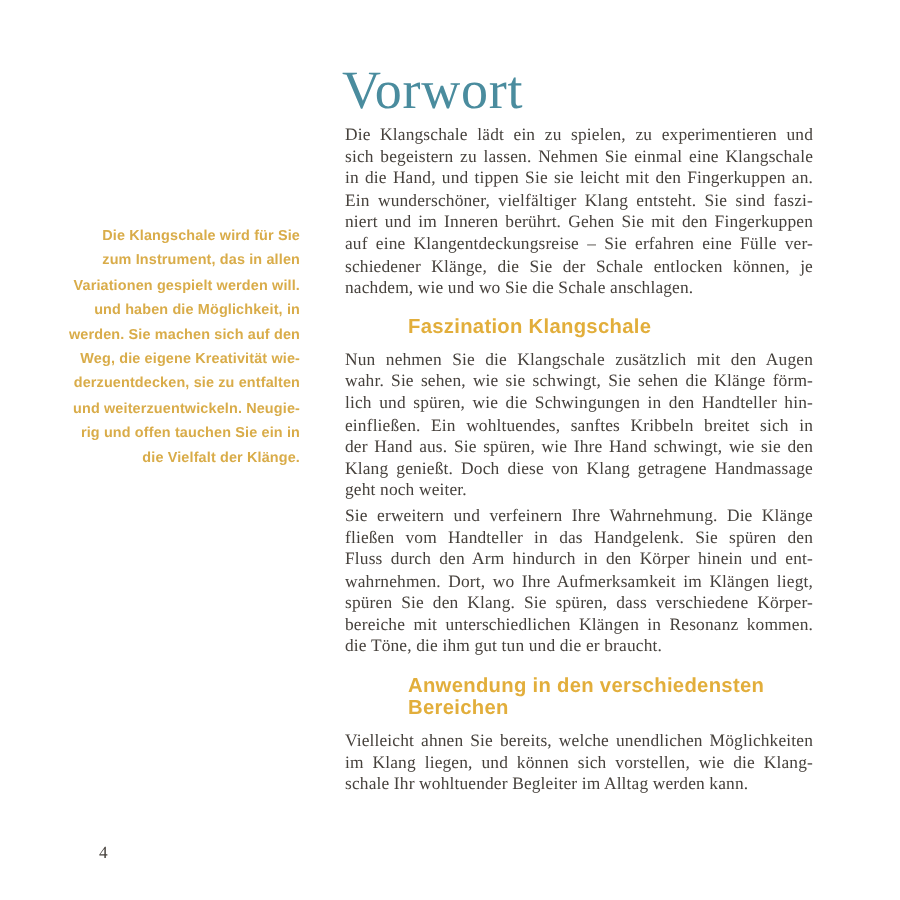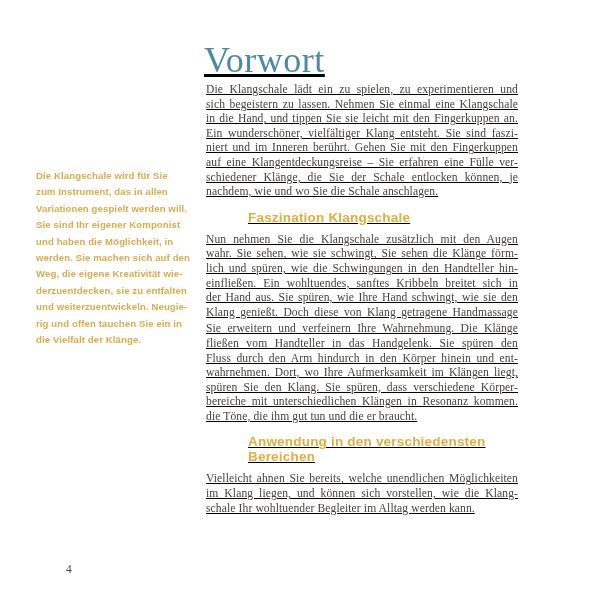--- a/index.html
+++ b/index.html
@@ -9,38 +9,38 @@
     height: 600px;
     background: var(--background, #ffffff);
     overflow: hidden;
     font-family: "Liberation Serif", serif;
   }
 
   
   .margin-note {
     position: absolute;
     left: 36px;
-    top: 168px;
+    top: 150px;
     width: 164px;
+    text-align: right;
     color: var(--margin_note, #d9ac49);
     font-family: "Liberation Sans", sans-serif;
     font-size: 9.6px;
     font-weight: bold;
     line-height: 16.4px;
     letter-spacing: 0.1px;
   }
   .mn-line { white-space: nowrap; }
 
   
   .content {
     position: absolute;
-    left: 204px;
+    left: 228px;
     top: 40px;
     width: 316px;
-    text-decoration: underline;
   }
   .title {
     margin: 0 0 2px 0;
     font-family: "Liberation Serif", serif;
     font-weight: normal;
     font-size: 36px;
     line-height: 41px;
     letter-spacing: 0.5px;
     color: var(--title, #4a8c9e);
   }
@@ -78,21 +78,20 @@
 </style>
 </head>
 <body>
 
 <div class="sheet" style="--background: #ffffff; --title: #4a8c9e; --heading: #e2ae3b; --margin_note: #d9ac49; --body: #46413c;">
 
   <div class="margin-note">
       <div class="mn-line">Die Klangschale wird für Sie</div>
       <div class="mn-line">zum Instrument, das in allen</div>
       <div class="mn-line">Variationen gespielt werden will.</div>
-      <div class="mn-line">Sie sind Ihr eigener Komponist</div>
       <div class="mn-line">und haben die Möglichkeit, in</div>
       <div class="mn-line">werden. Sie machen sich auf den</div>
       <div class="mn-line">Weg, die eigene Kreativität wie-</div>
       <div class="mn-line">derzuentdecken, sie zu entfalten</div>
       <div class="mn-line">und weiterzuentwickeln. Neugie-</div>
       <div class="mn-line">rig und offen tauchen Sie ein in</div>
       <div class="mn-line">die Vielfalt der Klänge.</div>
     </div>
 
   <div class="content">
@@ -116,20 +115,21 @@
     <div class="section">
       <h2 class="section-heading">Faszination Klangschale</h2>
       <div>
           <div class="para">
             <div class="bline">Nun nehmen Sie die Klangschale zusätzlich mit den Augen</div>
             <div class="bline">wahr. Sie sehen, wie sie schwingt, Sie sehen die Klänge förm-</div>
             <div class="bline">lich und spüren, wie die Schwingungen in den Handteller hin-</div>
             <div class="bline">einfließen. Ein wohltuendes, sanftes Kribbeln breitet sich in</div>
             <div class="bline">der Hand aus. Sie spüren, wie Ihre Hand schwingt, wie sie den</div>
             <div class="bline">Klang genießt. Doch diese von Klang getragene Handmassage</div>
+            <div class="bline end">geht noch weiter.</div>
           </div>
           <div class="para">
             <div class="bline">Sie erweitern und verfeinern Ihre Wahrnehmung. Die Klänge</div>
             <div class="bline">fließen vom Handteller in das Handgelenk. Sie spüren den</div>
             <div class="bline">Fluss durch den Arm hindurch in den Körper hinein und ent-</div>
             <div class="bline">wahrnehmen. Dort, wo Ihre Aufmerksamkeit im Klängen liegt,</div>
             <div class="bline">spüren Sie den Klang. Sie spüren, dass verschiedene Körper-</div>
             <div class="bline">bereiche mit unterschiedlichen Klängen in Resonanz kommen.</div>
             <div class="bline end">die Töne, die ihm gut tun und die er braucht.</div>
           </div>

